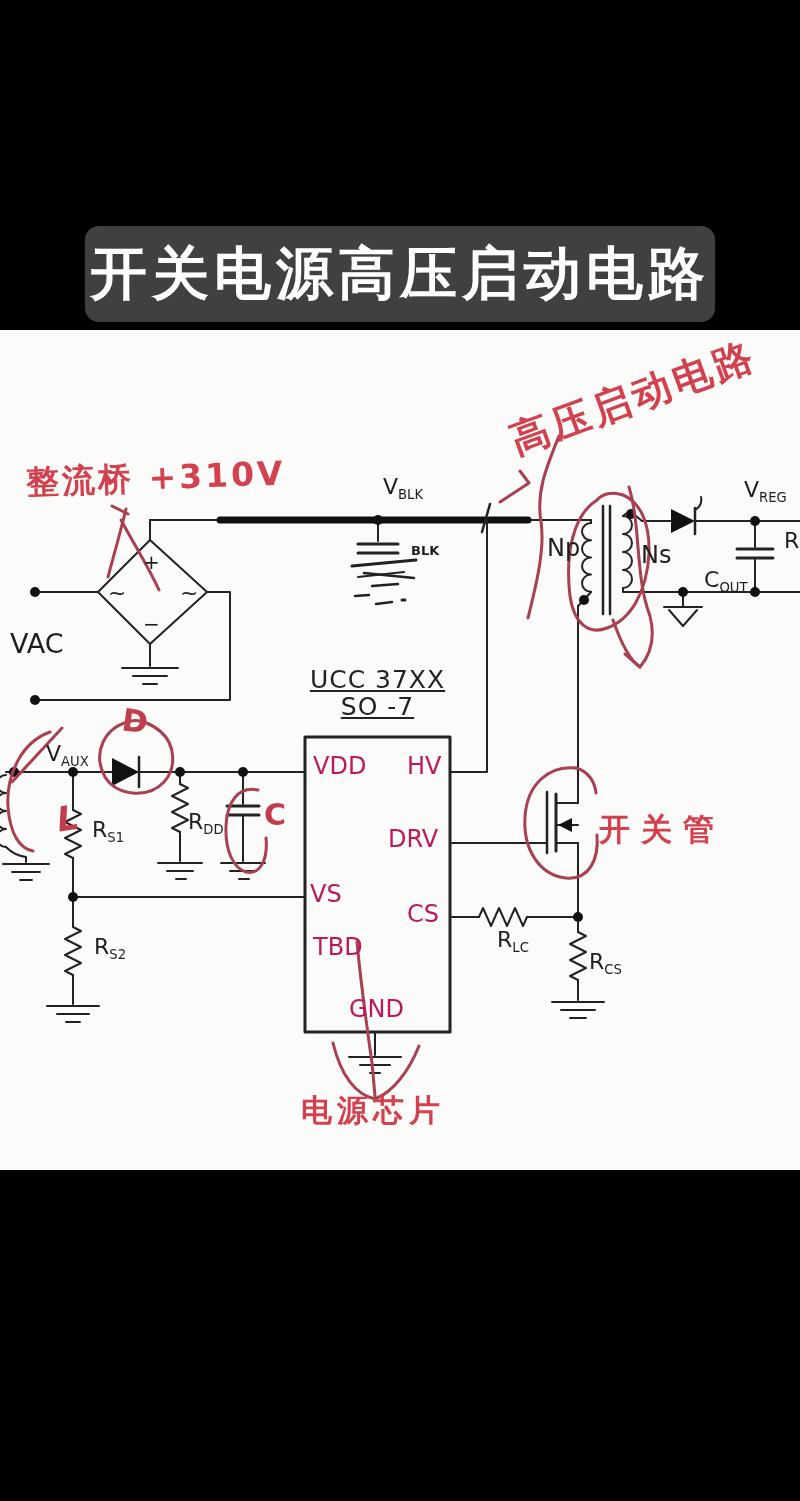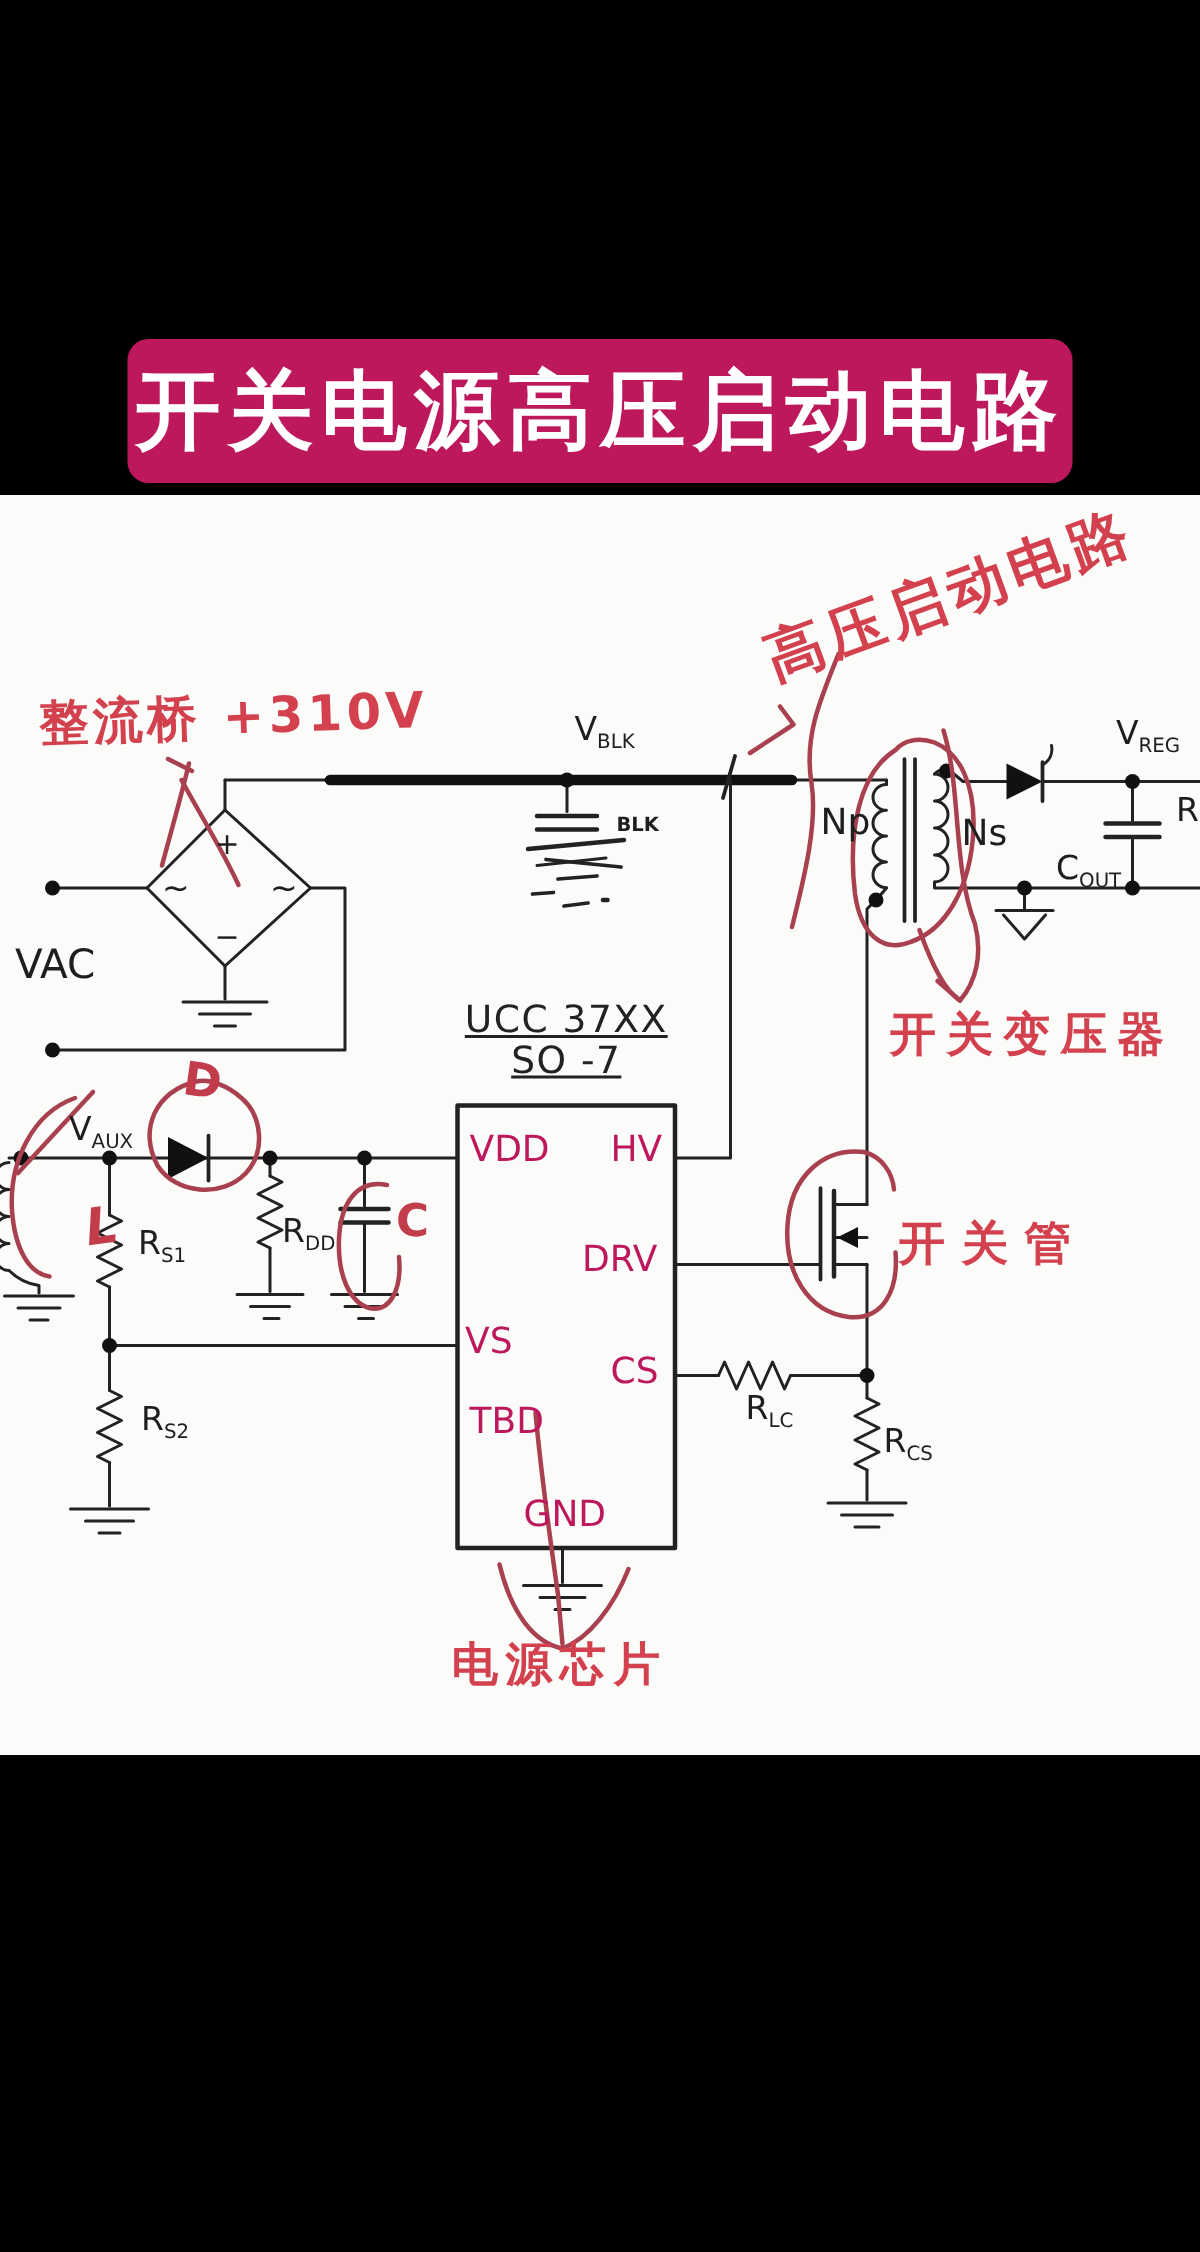--- a/index.html
+++ b/index.html
@@ -21,21 +21,21 @@
   .chipline{position:absolute;left:305px;width:145px;text-align:center;color:#222;
             font-size:25px;letter-spacing:1px;line-height:1;text-decoration:underline;}
   .stamp{position:absolute;color:#d4414e;font-weight:bold;white-space:nowrap;line-height:1;}
   .pen-letter{position:absolute;color:#c23c4c;font-weight:bold;white-space:nowrap;line-height:1;}
 </style>
 </head>
 <body>
 
 <div id="stage">
 
-  <div id="banner" style="background:#be185d;">
+  <div id="banner" style="background:#404040;">
     <span style="color: rgb(255, 255, 255);">开关电源高压启动电路</span>
   </div>
 
   <div id="sheet">
 
     <svg width="800" height="840" viewBox="0 0 800 840">
 
       <g stroke="#222" stroke-width="2" fill="none" stroke-linecap="round" stroke-linejoin="round">
         <g>
           <path d="M150,190 H591"></path>
@@ -222,21 +222,20 @@
     <div class="pin" style="left:313px;top:424px;"><span>VDD</span></div>
     <div class="pin" style="left:407px;top:424px;"><span>HV</span></div>
     <div class="pin" style="left:388px;top:497px;"><span>DRV</span></div>
     <div class="pin" style="left:310px;top:552px;"><span>VS</span></div>
     <div class="pin" style="left:407px;top:572px;"><span>CS</span></div>
     <div class="pin" style="left:313px;top:605px;"><span>TBD</span></div>
     <div class="pin" style="left:349px;top:667px;"><span>GND</span></div>
 
     <div class="stamp" style="left:26px;top:131px;font-size:33px;letter-spacing:3px;transform:rotate(-2deg);"><span>整流桥 +310V</span></div>
     <div class="stamp" style="left:512px;top:92px;font-size:39px;letter-spacing:4px;transform:rotate(-20deg);transform-origin:0 50%;"><span>高压启动电路</span></div>
-    <div class="stamp" style="left:593px;top:345px;font-size:31px;letter-spacing:7px;"><span>开关变压器</span></div>
     <div class="stamp" style="left:599px;top:484px;font-size:31px;letter-spacing:11px;"><span>开关管</span></div>
     <div class="stamp" style="left:301px;top:765px;font-size:31px;letter-spacing:5px;"><span>电源芯片</span></div>
     <div class="pen-letter" style="left:122px;top:376px;font-size:31px;transform:rotate(8deg);"><span>D</span></div>
     <div class="pen-letter" style="left:264px;top:470px;font-size:30px;"><span>C</span></div>
     <div class="pen-letter" style="left:57px;top:471px;font-size:34px;font-style:italic;transform:rotate(-8deg);"><span>L</span></div>
 
   </div>
 </div>
 
 </body></html>

